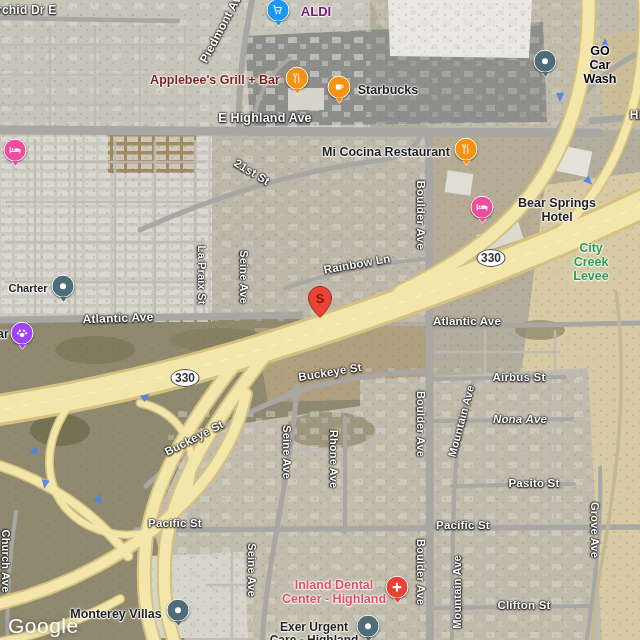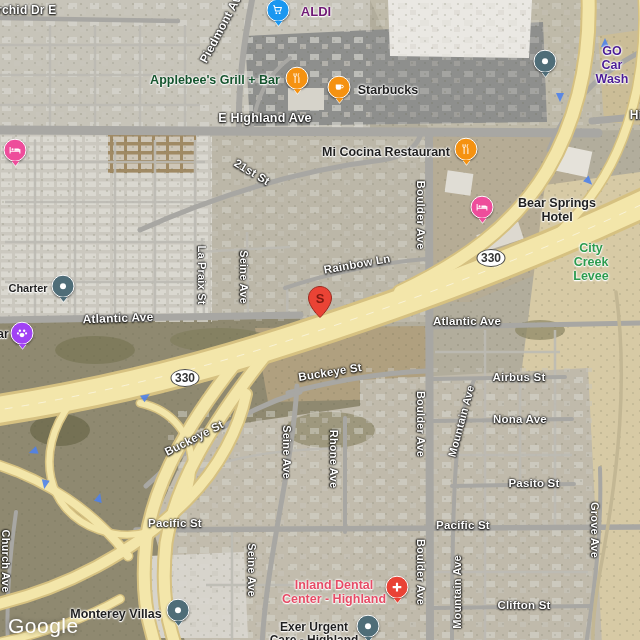--- a/index.html
+++ b/index.html
@@ -239,38 +239,38 @@
       <div class="street-label" style="left: 252px; top: 172px; font-size: 11.5px; transform: translate(-50%, -50%) rotate(31deg);">21st St</div>
       <div class="street-label" style="left: 357px; top: 264px; font-size: 11.5px; transform: translate(-50%, -50%) rotate(-10deg);">Rainbow Ln</div>
       <div class="street-label" style="left: 421px; top: 215px; font-size: 11.5px; transform: translate(-50%, -50%) rotate(90deg);">Boulder Ave</div>
       <div class="street-label" style="left: 118px; top: 318px; font-size: 12px; transform: translate(-50%, -50%) rotate(-2deg);">Atlantic Ave</div>
       <div class="street-label" style="left: 467px; top: 321px; font-size: 11.5px; transform: translate(-50%, -50%) rotate(0deg);">Atlantic Ave</div>
       <div class="street-label" style="left: 202px; top: 275px; font-size: 11px; transform: translate(-50%, -50%) rotate(90deg);">La Praix St</div>
       <div class="street-label" style="left: 244px; top: 277px; font-size: 11px; transform: translate(-50%, -50%) rotate(90deg);">Seine Ave</div>
       <div class="street-label" style="left: 330px; top: 372px; font-size: 11.5px; transform: translate(-50%, -50%) rotate(-9deg);">Buckeye St</div>
       <div class="street-label" style="left: 194px; top: 438px; font-size: 11.5px; transform: translate(-50%, -50%) rotate(-27deg);">Buckeye St</div>
       <div class="street-label" style="left: 519px; top: 377px; font-size: 11.5px; transform: translate(-50%, -50%) rotate(0deg);">Airbus St</div>
-      <div class="street-label" style="left: 520px; top: 419px; font-size: 11.5px; transform: translate(-50%, -50%) rotate(0deg);">Nona Ave</div>
+      <div class="street-label" style="left: 520px; top: 419px; font-size: 11.5px; transform: translate(-50%, -50%) rotate(0deg); font-style: italic;">Nona Ave</div>
       <div class="street-label" style="left: 461px; top: 421px; font-size: 11px; transform: translate(-50%, -50%) rotate(-75deg);">Mountain Ave</div>
       <div class="street-label" style="left: 534px; top: 483px; font-size: 11.5px; transform: translate(-50%, -50%) rotate(0deg);">Pasito St</div>
       <div class="street-label" style="left: 334px; top: 459px; font-size: 11px; transform: translate(-50%, -50%) rotate(90deg);">Rhone Ave</div>
       <div class="street-label" style="left: 287px; top: 452px; font-size: 11px; transform: translate(-50%, -50%) rotate(90deg);">Seine Ave</div>
       <div class="street-label" style="left: 421px; top: 424px; font-size: 11px; transform: translate(-50%, -50%) rotate(90deg);">Boulder Ave</div>
       <div class="street-label" style="left: 175px; top: 523px; font-size: 11.5px; transform: translate(-50%, -50%) rotate(0deg);">Pacific St</div>
       <div class="street-label" style="left: 463px; top: 525px; font-size: 11.5px; transform: translate(-50%, -50%) rotate(0deg);">Pacific St</div>
       <div class="street-label" style="left: 595px; top: 530px; font-size: 11px; transform: translate(-50%, -50%) rotate(90deg);">Grove Ave</div>
       <div class="street-label" style="left: 6px; top: 561px; font-size: 11px; transform: translate(-50%, -50%) rotate(90deg);">Church Ave</div>
       <div class="street-label" style="left: 421px; top: 572px; font-size: 11px; transform: translate(-50%, -50%) rotate(90deg);">Boulder Ave</div>
       <div class="street-label" style="left: 457px; top: 592px; font-size: 11px; transform: translate(-50%, -50%) rotate(-90deg);">Mountain Ave</div>
       <div class="street-label" style="left: 524px; top: 605px; font-size: 11.5px; transform: translate(-50%, -50%) rotate(0deg);">Clifton St</div>
       <div class="street-label" style="left: 252px; top: 570px; font-size: 11px; transform: translate(-50%, -50%) rotate(90deg);">Seine Ave</div>
       <div class="place-label" style="left: 316px; top: 12px; font-size: 13px; color: #701a75; transform: translate(-50%, -50%);">ALDI</div>
-      <div class="place-label" style="left: 215px; top: 80px; font-size: 12.5px; color: #14532d; transform: translate(-50%, -50%);">Applebee's Grill + Bar</div>
+      <div class="place-label" style="left: 215px; top: 80px; font-size: 12.5px; color: #7f1d1d; transform: translate(-50%, -50%);">Applebee's Grill + Bar</div>
       <div class="place-label" style="left: 388px; top: 90px; font-size: 12.5px; color: rgb(31, 31, 31); transform: translate(-50%, -50%);">Starbucks</div>
-      <div class="place-label" style="left: 600px; top: 65px; font-size: 12.5px; color: #4c1d95; transform: translate(-50%, -50%); margin-left: 12px;">GO Car Wash</div>
+      <div class="place-label" style="left: 600px; top: 65px; font-size: 12.5px; color: #000000; transform: translate(-50%, -50%);">GO Car Wash</div>
       <div class="place-label" style="left: 386px; top: 152px; font-size: 12.5px; color: rgb(31, 31, 31); transform: translate(-50%, -50%);">Mi Cocina Restaurant</div>
       <div class="place-label" style="left: 557px; top: 210px; font-size: 12.5px; color: rgb(31, 31, 31); transform: translate(-50%, -50%);">Bear Springs Hotel</div>
       <div class="place-label" style="left: 28px; top: 288px; font-size: 11px; color: rgb(31, 31, 31); transform: translate(-50%, -50%);">Charter</div>
       <div class="place-label" style="left: 3px; top: 335px; font-size: 12px; color: rgb(31, 31, 31); transform: translate(-50%, -50%);">ar</div>
       <div class="place-label" style="left: 591px; top: 262px; font-size: 12.5px; color: rgb(45, 155, 78); transform: translate(-50%, -50%);">City Creek Levee</div>
       <div class="place-label" style="left: 116px; top: 614px; font-size: 12.5px; color: rgb(31, 31, 31); transform: translate(-50%, -50%);">Monterey Villas</div>
       <div class="place-label" style="left: 334px; top: 592px; font-size: 12.5px; color: rgb(230, 76, 102); transform: translate(-50%, -50%);">Inland Dental
 Center - Highland</div>
       <div class="place-label" style="left: 314px; top: 634px; font-size: 12px; color: rgb(31, 31, 31); transform: translate(-50%, -50%);">Exer Urgent
 Care - Highland</div>

